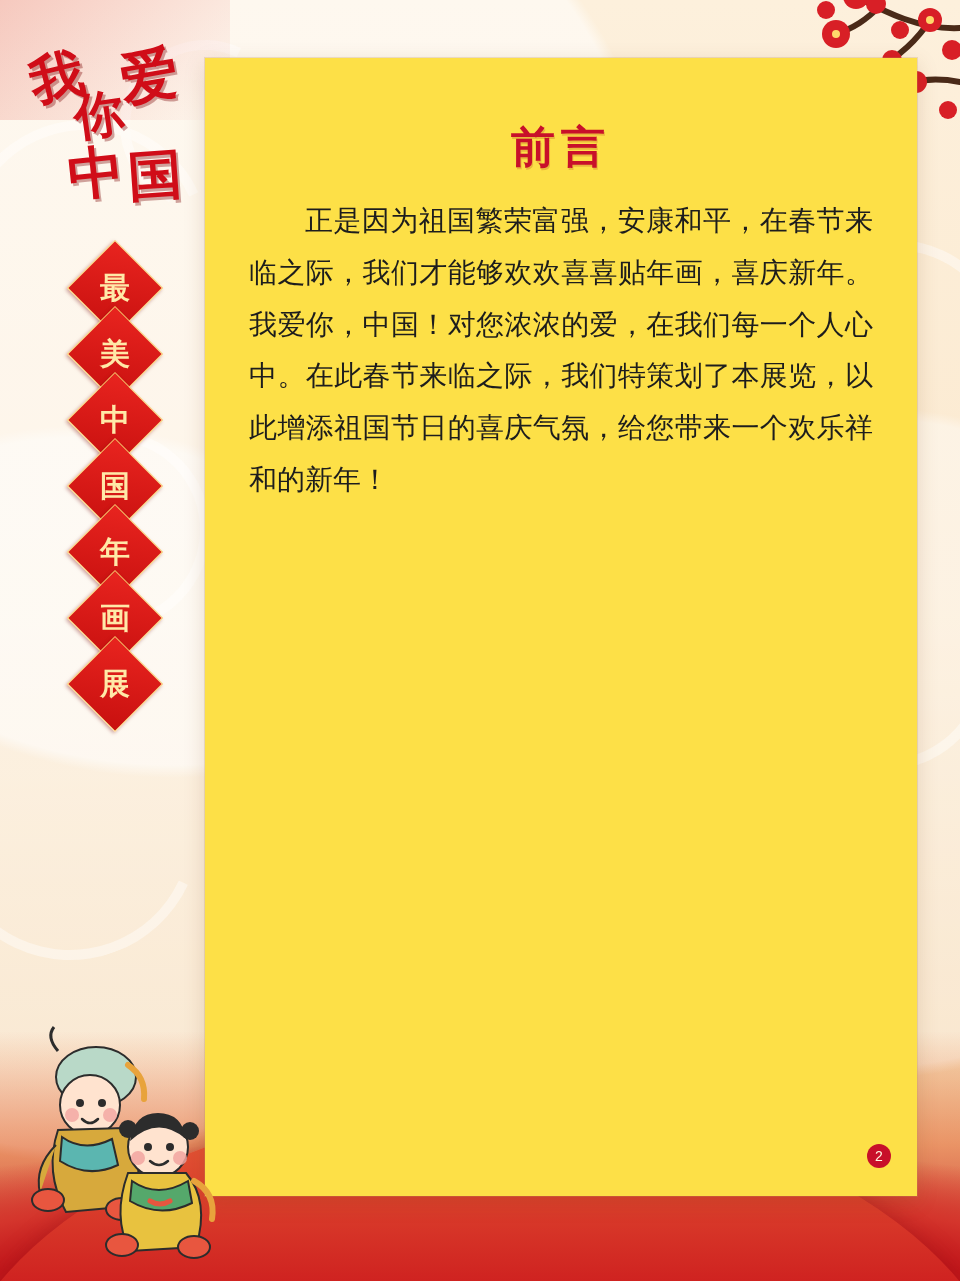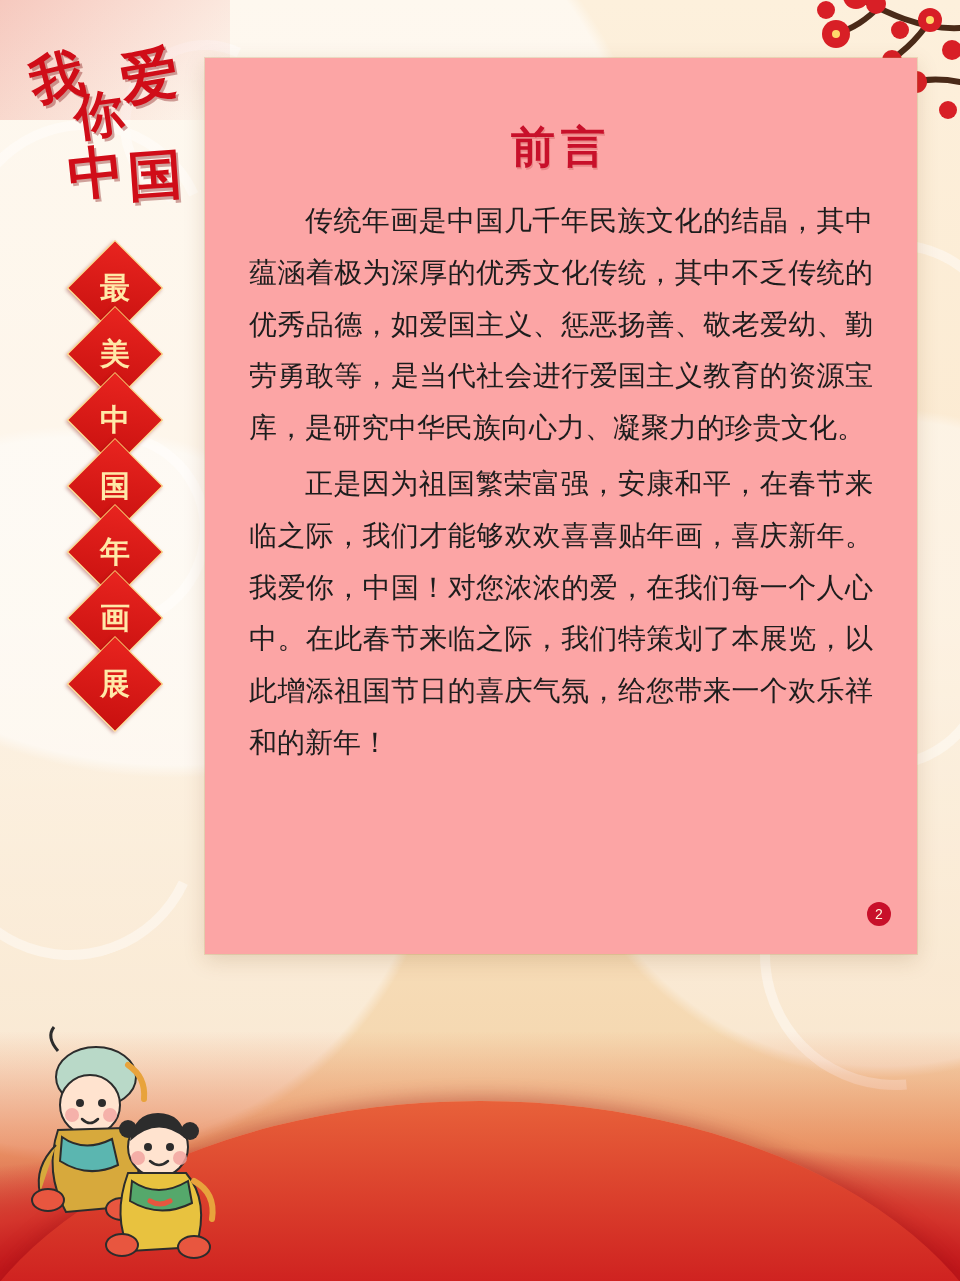--- a/index.html
+++ b/index.html
@@ -137,22 +137,22 @@
     font-family: "Liberation Serif", "DejaVu Serif", serif;
     line-height: 1;
   }
 
   
   .card {
     position: absolute;
     left: 205px;
     top: 58px;
     width: 712px;
-    height: 896px;
-    background: #fca5a5;
+    height: 1138px;
+    background: #fde047;
     box-shadow: 0 0 0 1px rgba(190,150,90,0.25), 0 6px 20px rgba(120,70,20,0.18);
   }
   .card-title {
     margin: 60px 0 18px 0;
     text-align: center;
     color: #c8102a;
     font-size: 44px;
     font-weight: 700;
     letter-spacing: 6px;
     font-family: "Liberation Serif", "DejaVu Serif", serif;
@@ -277,21 +277,20 @@
           <span>展</span>
         </div>
     </div>
   </div>
 
   <div class="bg-bottom-red"></div>
   <div class="bg-bottom-arc"></div>
 
   <div class="card">
     <h1 class="card-title">前言</h1>
-    <p class="body-text">传统年画是中国几千年民族文化的结晶，其中蕴涵着极为深厚的优秀文化传统，其中不乏传统的优秀品德，如爱国主义、惩恶扬善、敬老爱幼、勤劳勇敢等，是当代社会进行爱国主义教育的资源宝库，是研究中华民族向心力、凝聚力的珍贵文化。</p>
     <p class="body-text">正是因为祖国繁荣富强，安康和平，在春节来临之际，我们才能够欢欢喜喜贴年画，喜庆新年。我爱你，中国！对您浓浓的爱，在我们每一个人心中。在此春节来临之际，我们特策划了本展览，以此增添祖国节日的喜庆气氛，给您带来一个欢乐祥和的新年！</p>
     <div class="page-number">2</div>
   </div>
 
   <svg class="kids" viewBox="0 0 220 270">
 
     <g>
       <ellipse cx="78" cy="82" rx="40" ry="30" fill="#b9d9c8" stroke="#2c2c2c" stroke-width="2"></ellipse>
       <circle cx="72" cy="110" r="30" fill="#ffe3cf" stroke="#2c2c2c" stroke-width="2"></circle>
       <circle cx="62" cy="108" r="4" fill="#2c2c2c"></circle>

